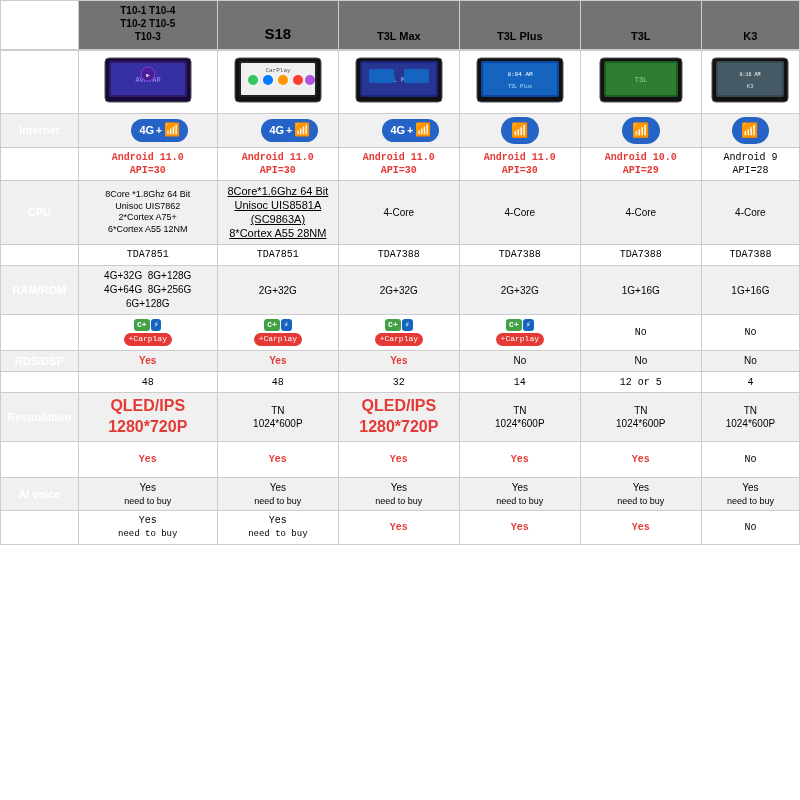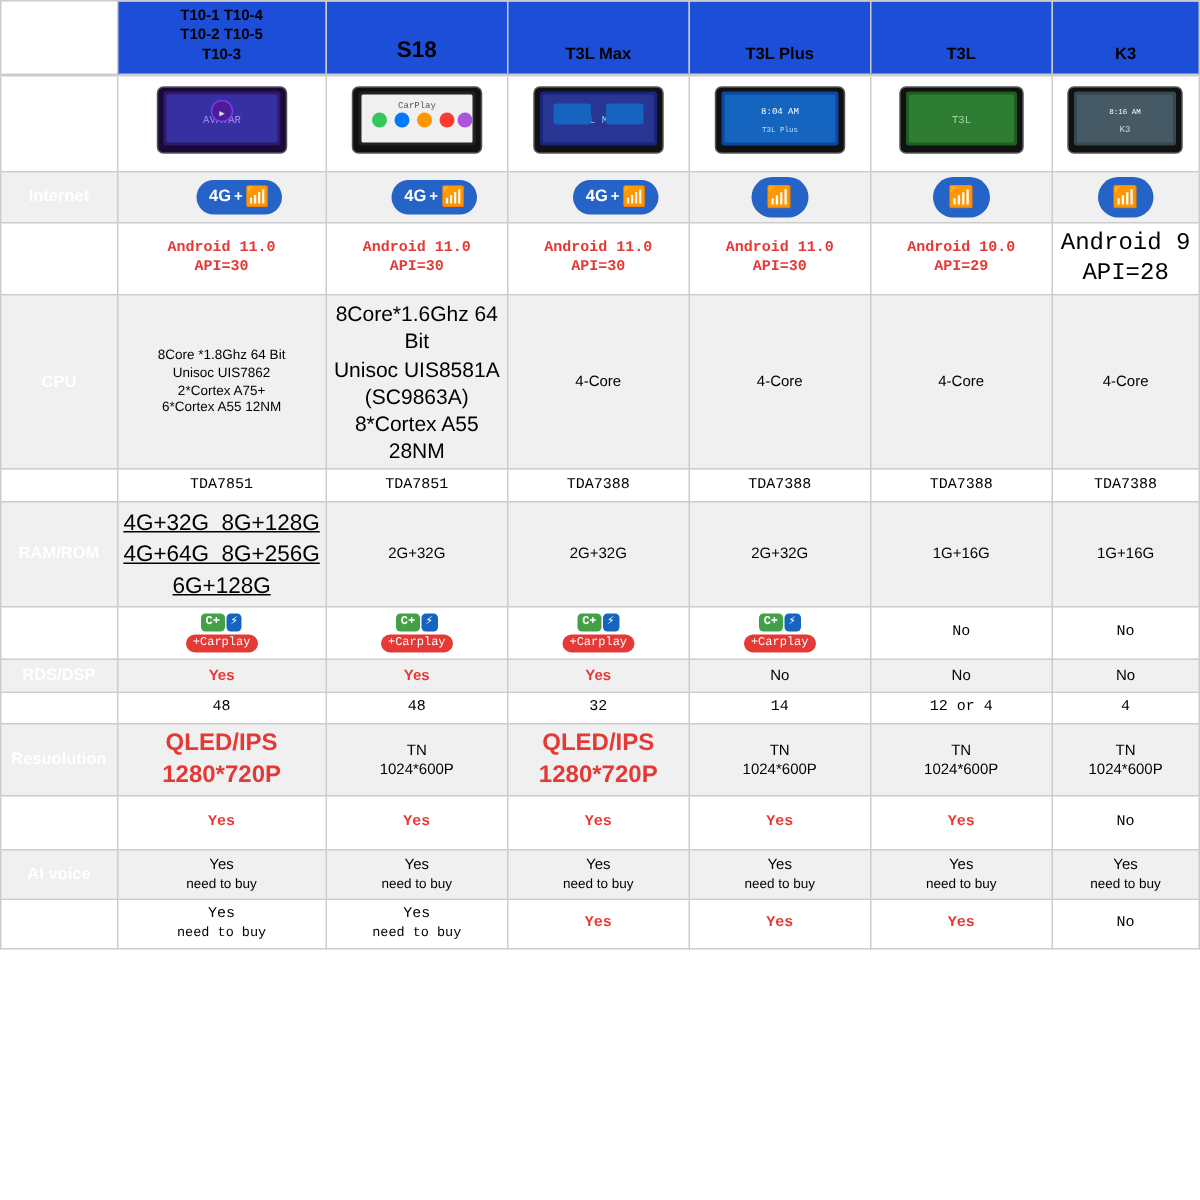--- a/index.html
+++ b/index.html
@@ -31,21 +31,21 @@
     }
     .col-feature {
       width: 68px;
       background: #2563c7;
       color: #fff;
       font-weight: bold;
       font-size: 11px;
     }
     
     .header-row th {
-      background: #1d4ed8;
+      background: #737373;
       font-weight: bold;
       font-size: 10px;
       vertical-align: bottom;
       padding-bottom: 4px;
       border-bottom: 2px solid #ccc;
     }
     .header-row th.col-feature {
       background: #fff;
       color: #000;
     }
@@ -72,21 +72,21 @@
       display: inline-block;
     }
     
     .android-red {
       color: #e53935;
       font-weight: bold;
       font-size: 10px;
     }
     .android-black {
       color: #000;
-      font-size: 16px;
+      font-size: 10px;
     }
     
     .row-gray td { background: #f0f0f0; }
     .row-white td { background: #fff; font-family: Liberation Mono, monospace; }
     
     .yes-red { color: #e53935; font-weight: bold; }
     .no-black { color: #000; }
     
     .carplay-cell {
       font-size: 9px;
@@ -294,21 +294,21 @@
         </td>
       </tr>
 
       <tr class="row-gray">
         <td class="col-feature">
           <span class="feature-label">CPU</span>
         </td>
         <td style="font-size:9px; line-height:1.3;">
           <div>8Core *1.8Ghz 64 Bit<br>Unisoc UIS7862<br>2*Cortex A75+<br>6*Cortex A55 12NM</div>
         </td>
-        <td style="font-size:14px; line-height:1.3;">
+        <td style="font-size:11px; line-height:1.3;text-decoration:underline;">
           <div>8Core*1.6Ghz 64 Bit<br>Unisoc UIS8581A<br>(SC9863A)<br>8*Cortex A55 28NM</div>
         </td>
         <td>
           <div>4-Core</div>
         </td>
         <td>
           <div>4-Core</div>
         </td>
         <td>
           <div>4-Core</div>
@@ -339,21 +339,21 @@
           </td>
         <td>
             <div>TDA7388</div>
           </td>
       </tr>
 
       <tr class="row-gray">
         <td class="col-feature">
           <span class="feature-label">RAM/ROM</span>
         </td>
-        <td style="font-size:15px; line-height:1.4;text-decoration:underline;">
+        <td style="font-size:10px; line-height:1.4;">
           <div>4G+32G&nbsp; 8G+128G<br>4G+64G&nbsp; 8G+256G<br>6G+128G</div>
         </td>
         <td>
             <div>2G+32G</div>
           </td>
         <td>
             <div>2G+32G</div>
           </td>
         <td>
             <div>2G+32G</div>
@@ -440,21 +440,21 @@
         <td>
             <div>48</div>
           </td>
         <td>
             <div>32</div>
           </td>
         <td>
             <div>14</div>
           </td>
         <td>
-            <div>12 or 4</div>
+            <div>12 or 5</div>
           </td>
         <td>
             <div>4</div>
           </td>
       </tr>
 
       <tr class="row-gray">
         <td class="col-feature">
           <span class="feature-label">Resuolution</span>
         </td>

